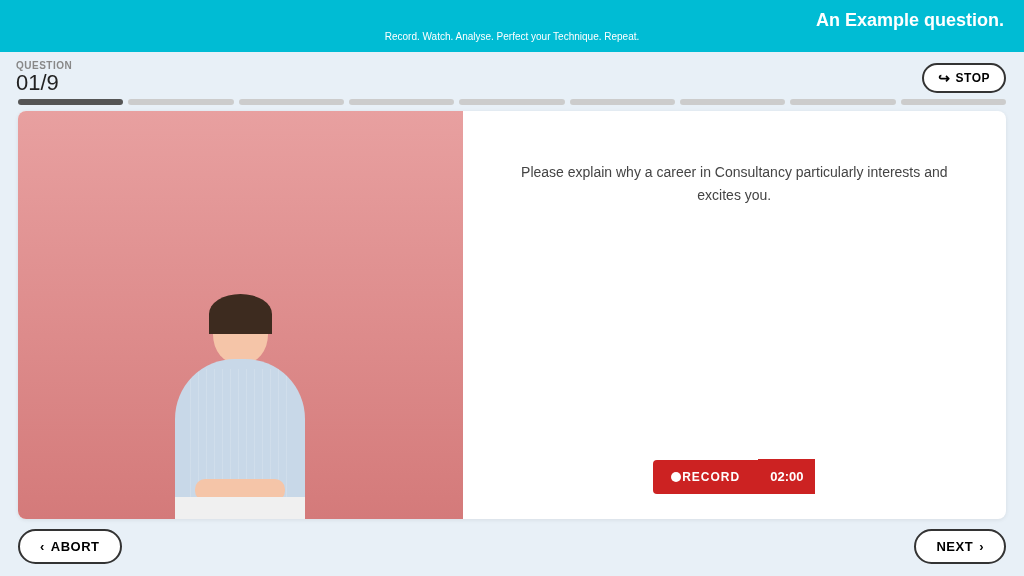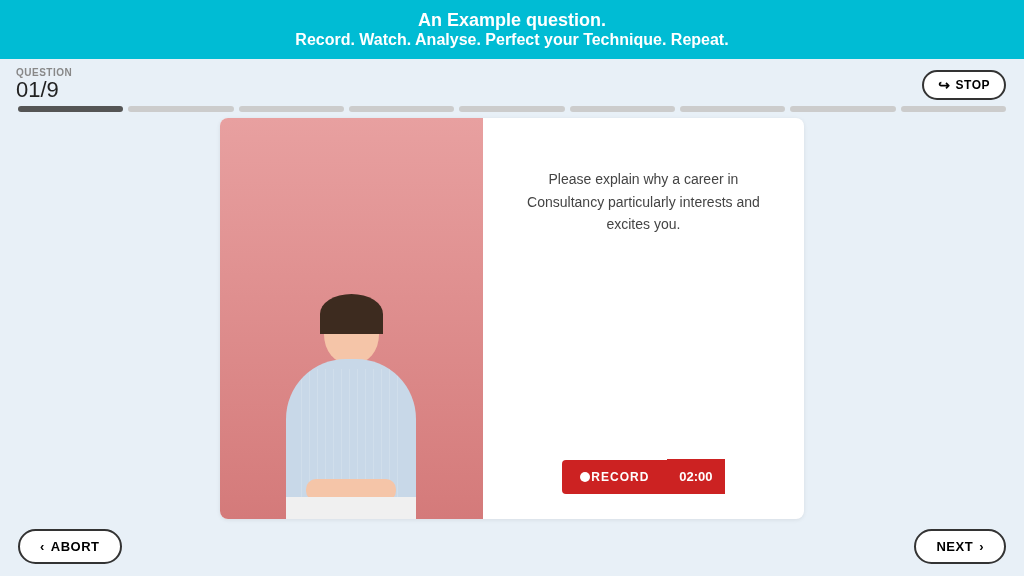--- a/index.html
+++ b/index.html
@@ -17,24 +17,25 @@
     #top-banner {
       background: #00bcd4;
       color: white;
       text-align: center;
       padding: 10px 20px;
       flex-shrink: 0;
     }
     #top-banner .title-line1 {
       font-size: 18px;
       font-weight: 600;
+      text-align: right;
     }
     #top-banner .title-line2 {
-      font-size: 16px;
-      font-weight: 700;
+      font-size: 10px;
+      font-weight: 400;
     }
 
     
     #header-row {
       display: flex;
       justify-content: space-between;
       align-items: center;
       padding: 8px 18px 4px 16px;
       flex-shrink: 0;
     }
@@ -106,21 +107,20 @@
     .progress-segment.inactive {
       background: #ccc;
     }
 
     
     #main-content {
       flex: 1;
       padding: 0 18px;
       display: flex;
       flex-direction: column;
-      align-items: center;
     }
     #content-card {
       background: white;
       border-radius: 8px;
       flex: 1;
       display: flex;
       flex-direction: row;
       overflow: hidden;
       box-shadow: 0 1px 4px rgba(0,0,0,0.08);
     }

